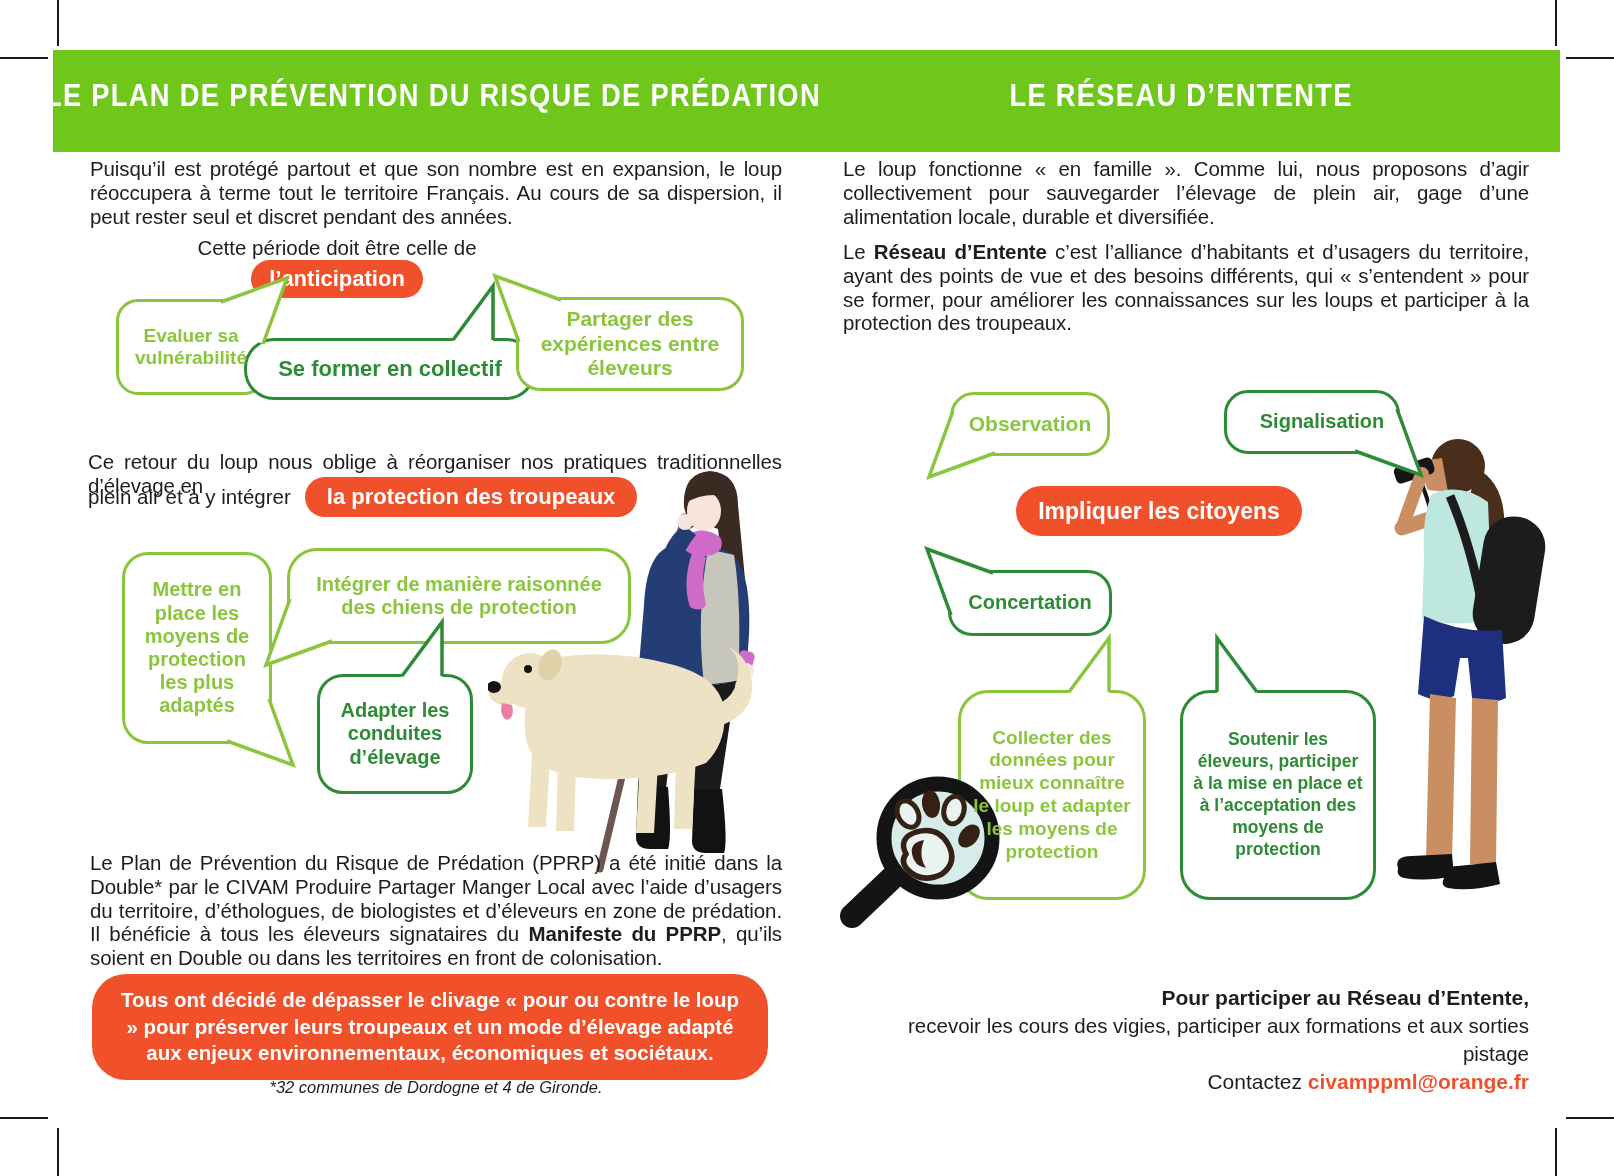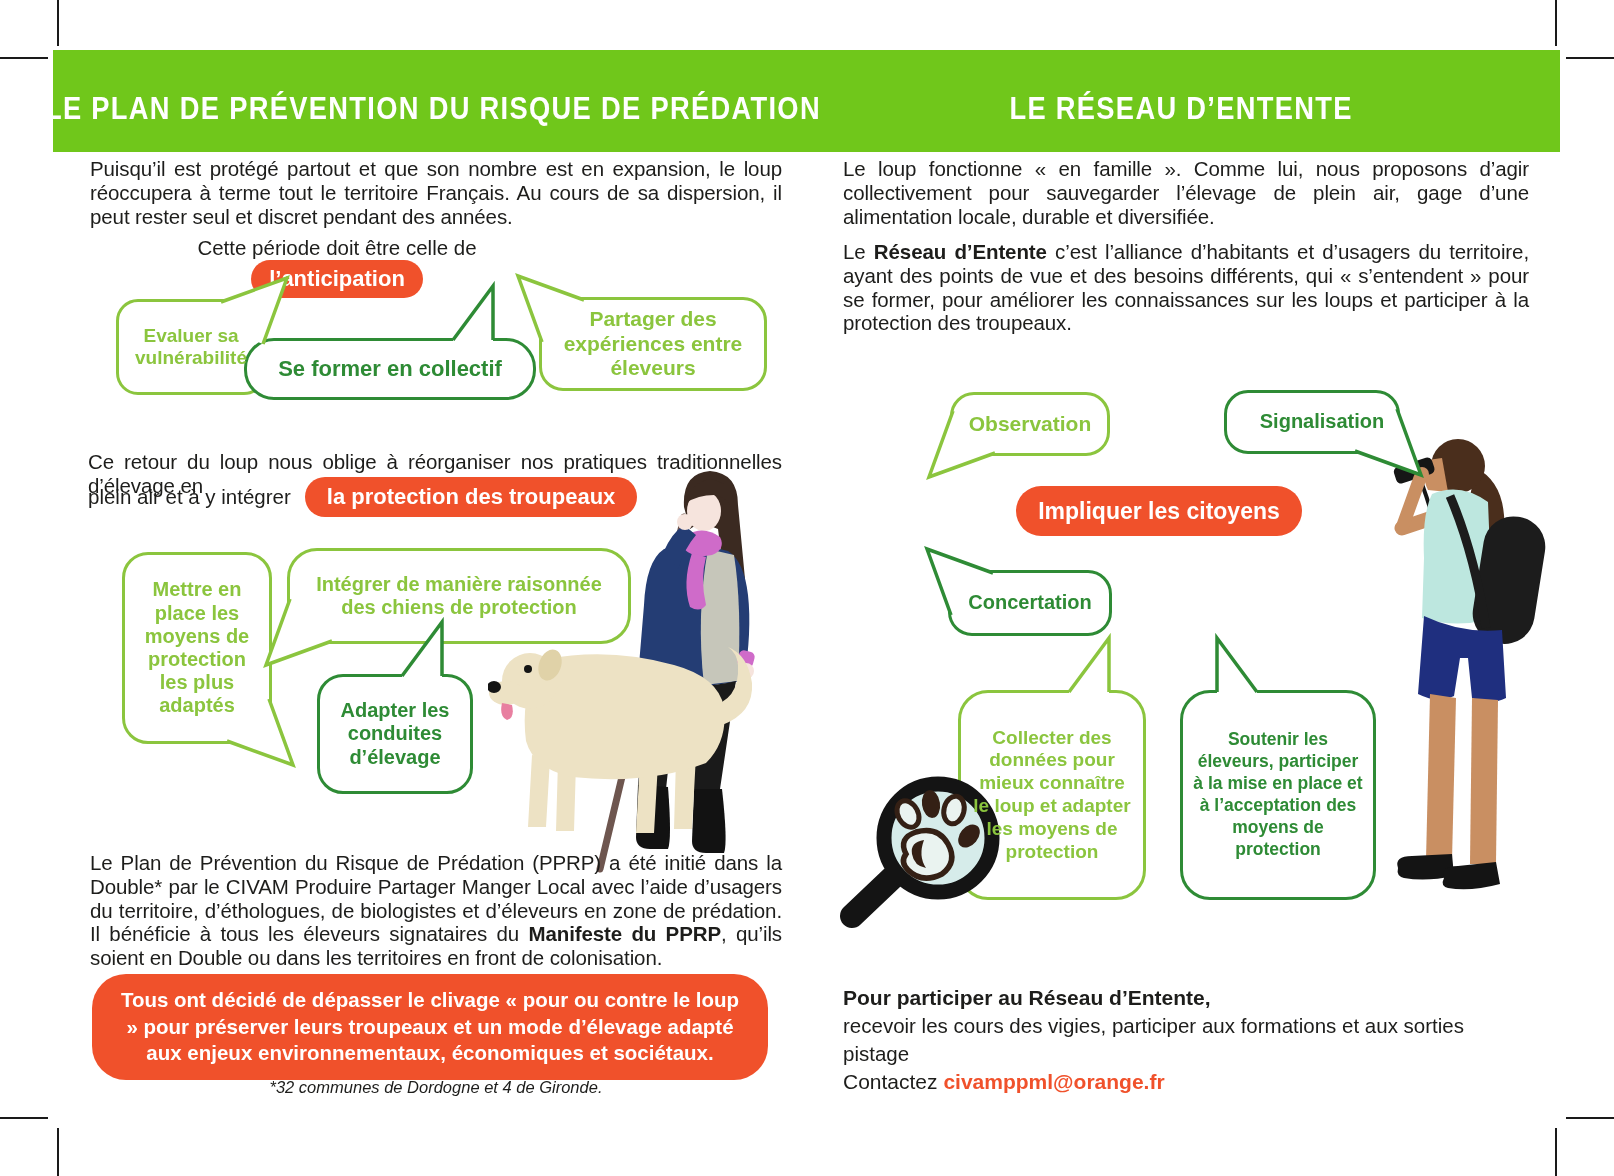--- a/index.html
+++ b/index.html
@@ -12,22 +12,22 @@
   html,body{margin:0;padding:0;background:#ffffff;}
   .sheet{
     position:relative;width:1614px;height:1176px;background:#fff;overflow:hidden;
     font-family:"Liberation Sans", sans-serif;color:var(--ink);
   }
   
   .crop{position:absolute;background:#1a1a1a;}
   
   .band{position:absolute;left:53px;top:50px;width:1507px;height:102px;background:var(--green);}
   .panel-title{
-    position:absolute;top:50px;height:102px;width:749px;display:flex;align-items:center;justify-content:center;
-    padding-top:16px;box-sizing:border-box;
+    position:absolute;top:50px;height:102px;width:749px;display:flex;justify-content:center;
+    padding-top:28px;box-sizing:border-box;
   }
   .panel-title span{
     display:inline-block;color:#fff;font-weight:bold;font-size:31px;letter-spacing:1.5px;
     transform:scaleX(0.88);white-space:nowrap;
   }
   .t-left{left:58px;} .t-right{left:807px;}
   
   .para{position:absolute;font-size:20.5px;line-height:1.16;text-align:justify;letter-spacing:-0.1px;}
   .para .bold{font-weight:bold;}
   
@@ -57,21 +57,21 @@
   .tail.bl{bottom:-30px;left:-30px;width:90px;height:90px;}
   .tail.br{bottom:-30px;right:-30px;width:90px;height:90px;}
   
   .tail.spike-r{top:-59px;width:60px;height:70px;}
   .tail.spike-l{top:-59px;width:60px;height:70px;}
   .orange-box{
     position:absolute;background:var(--orange);color:#fff;font-weight:bold;text-align:center;
     border-radius:34px;box-sizing:border-box;padding:13px 28px;font-size:20.5px;line-height:1.3;
   }
   .footnote{position:absolute;font-size:16.5px;text-align:center;}
-  .cta{position:absolute;text-align:left;line-height:1.35;}
+  .cta{position:absolute;text-align:right;line-height:1.35;}
   .cta .l1{font-weight:bold;font-size:21px;}
   .cta .l2{font-size:20.5px;}
   .cta .l3{font-size:21px;}
   .cta .email{color:var(--orange);font-weight:bold;}
   .illu{position:absolute;}
 </style>
 </head>
 <body>
 
 <div class="sheet">
@@ -109,21 +109,21 @@
   </div>
 
   <div class="bubble dark" style="left:244px;top:338px;width:292px;height:62px;border-radius:30px;font-size:22px;">
     <svg class="tail spike-r" style="right:28px;" viewBox="0 0 60 70">
       <path class="er" d="M 8 55 L 48 55 L 48 64 L 8 64 Z"></path>
       <path class="ln" d="M 8 58 L 48 4 L 48 58"></path>
     </svg>
     <span class="lbl">Se former en collectif</span>
   </div>
 
-  <div class="bubble light" style="left:539px;top:297px;width:228px;height:94px;border-radius:24px;font-size:21px;">
+  <div class="bubble light" style="left:516px;top:297px;width:228px;height:94px;border-radius:24px;font-size:21px;">
     <svg class="tail tl" viewBox="0 0 90 90">
       <path class="er" d="M 72 30 L 30 30 L 30 72 L 60 60 Z"></path>
       <path class="ln" d="M 72 30 L 6 6 L 30 72"></path>
     </svg>
     <span class="lbl">Partager des expériences entre éleveurs</span>
   </div>
 
   <div class="para" style="left:88px;top:450px;width:694px;">Ce retour du loup nous oblige à réorganiser nos pratiques traditionnelles d’élevage en</div>
 
   <div class="row" style="left:88px;top:477px;gap:14px;">

